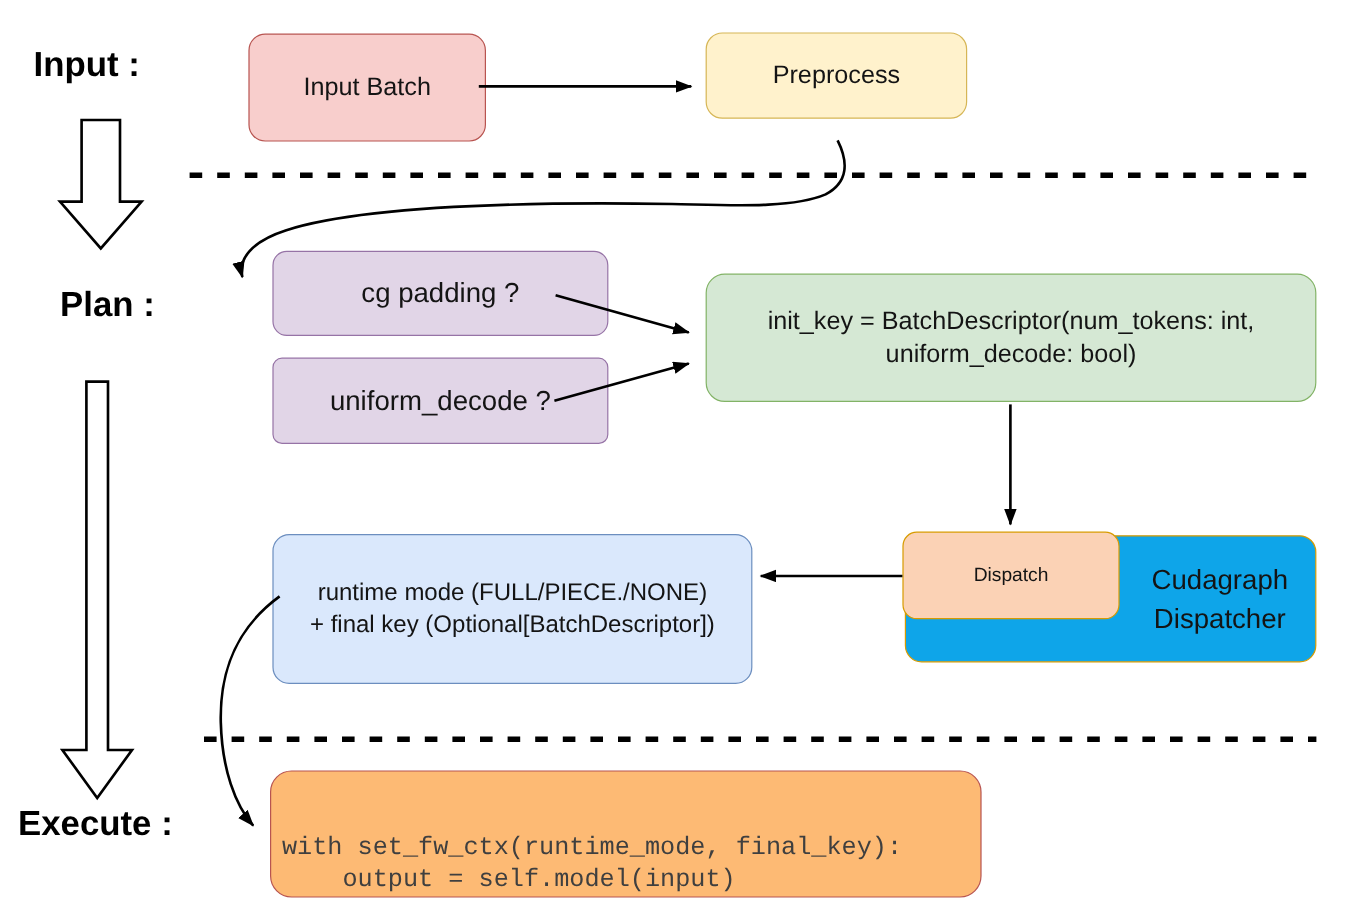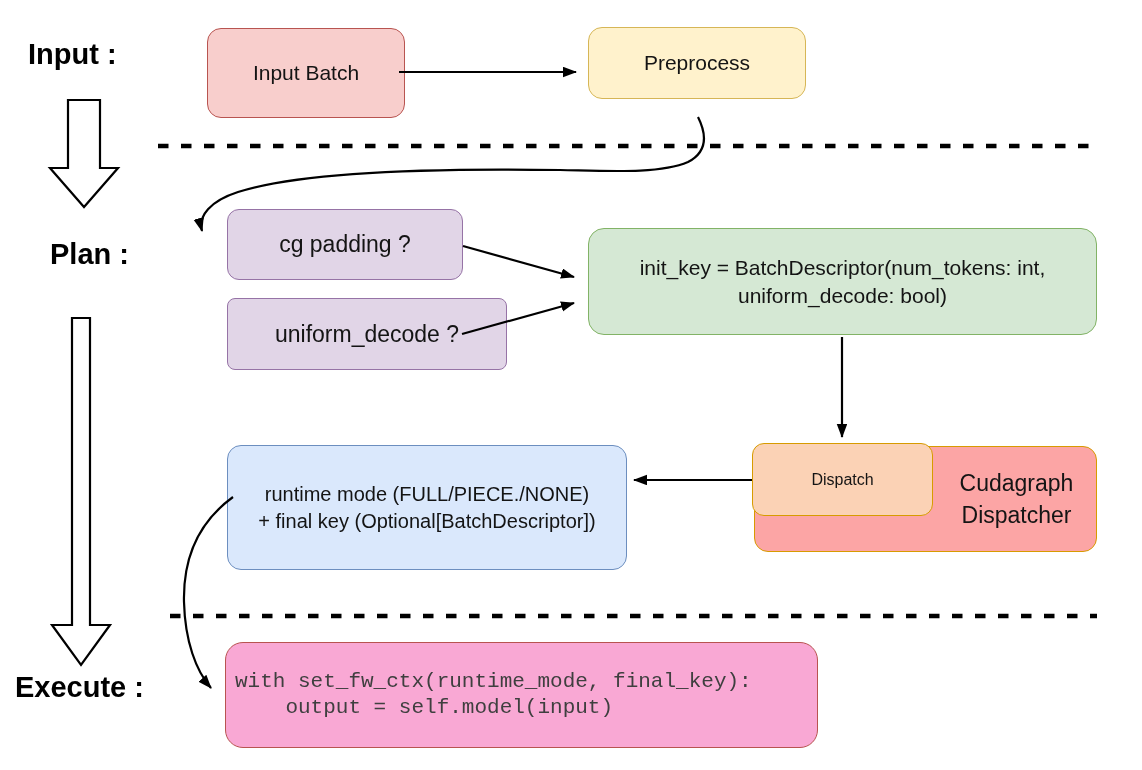--- a/index.html
+++ b/index.html
@@ -13,31 +13,31 @@
     position:absolute;box-sizing:border-box;border:1.7px solid #000;border-radius:14px;
     display:flex;flex-direction:column;align-items:center;justify-content:center;
     text-align:center;z-index:1;line-height:1.32;
   }
   .node span{display:block;white-space:nowrap;}
   .red{background:#F8CECC;border-color:#B85450;align-items:center;}
   .yellow{background:#FFF2CC;border-color:#D6B656;}
   .purple{background:#E1D5E7;border-color:#9673A6;font-size:23px;}
   .green{background:#D5E8D4;border-color:#82B366;border-radius:16px;font-size:21px;}
   .blue{background:#DAE8FC;border-color:#6C8EBF;font-size:20px;}
-  .orange{background:#fca5a5;border-color:#D79B00;}
+  .orange{background:#0ea5e9;border-color:#D79B00;}
   .peach{background:#FBD2B5;border-color:#D79B00;z-index:2;border-radius:12px;font-size:16px;}
   .f21{font-size:21px;}
   .dispatcher-text{
     position:absolute;left:180px;top:0;width:163px;height:100%;
     display:flex;flex-direction:column;align-items:center;justify-content:center;
     font-size:23px;line-height:1.4;
   }
   .codebox{
-    background:#f9a8d4;border-color:#B85450;border-radius:18px;
-    align-items:flex-start;justify-content:center;padding-left:9px;
+    background:#fdba74;border-color:#B85450;border-radius:18px;
+    align-items:flex-start;justify-content:flex-end;padding-left:9px;
     font-family:"Liberation Mono", monospace;font-size:21px;line-height:26px;
     color:#3f3f3f;text-align:left;
   }
   .codebox span{white-space:pre;}
 </style>
 </head>
 <body>
 
 <div class="canvas">
 
@@ -67,21 +67,21 @@
   <div class="stage-label" style="left:50px;top:238px;">Plan :</div>
   <div class="stage-label" style="left:15px;top:671px;">Execute :</div>
 
   <div class="node red f21" style="left:207px;top:28px;width:198px;height:90px;">
     <span>Input Batch</span>
   </div>
   <div class="node yellow f21" style="left:588px;top:27px;width:218px;height:72px;">
     <span>Preprocess</span>
   </div>
 
-  <div class="node purple" style="left:227px;top:209px;width:236px;height:71px;border-radius:12px;">
+  <div class="node purple" style="left:227px;top:209px;width:280px;height:71px;border-radius:12px;">
     <span>cg padding ?</span>
   </div>
   <div class="node purple" style="left:227px;top:298px;width:280px;height:72px;border-radius:8px;">
     <span>uniform_decode ?</span>
   </div>
   <div class="node green" style="left:588px;top:228px;width:509px;height:107px;">
     <span>init_key = BatchDescriptor(num_tokens: int,</span>
     <span>uniform_decode: bool)</span>
   </div>
 

